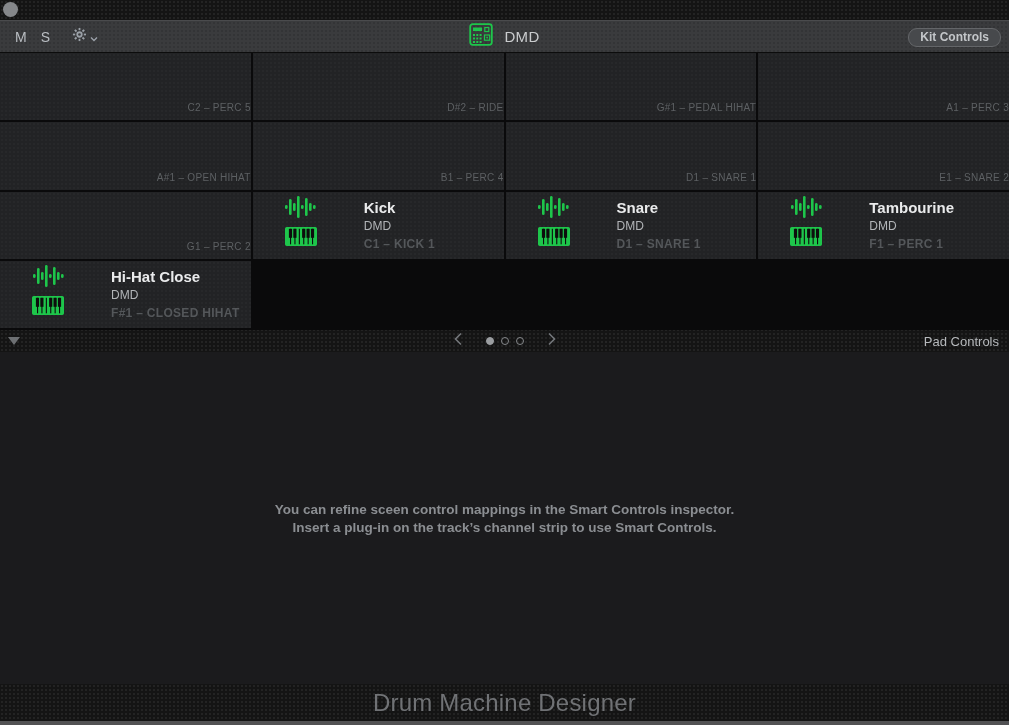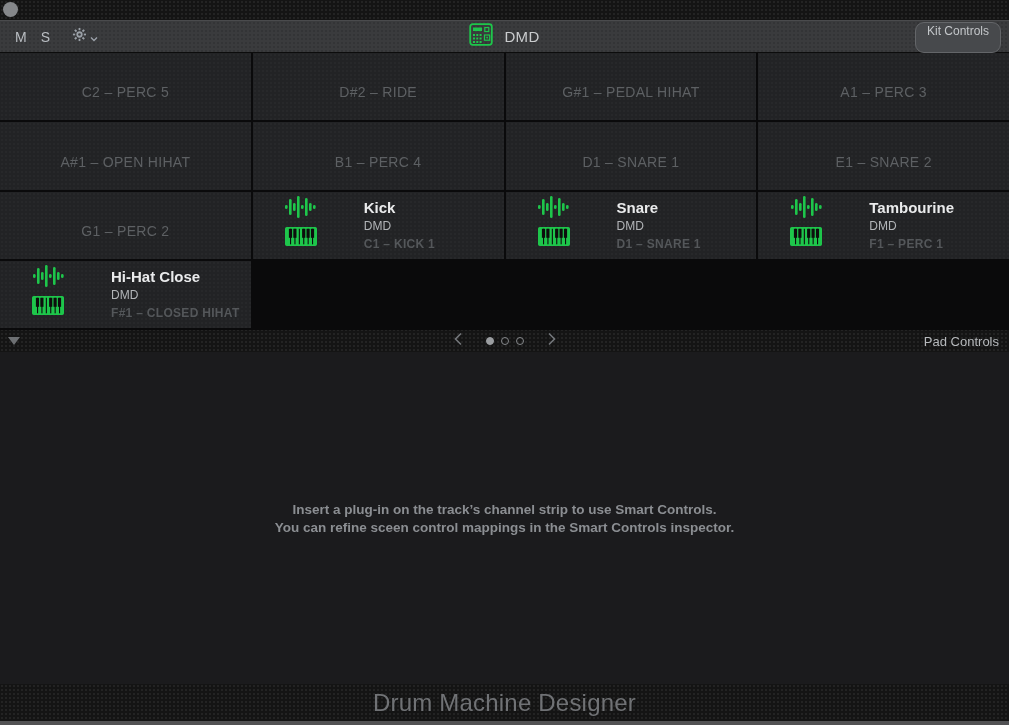--- a/index.html
+++ b/index.html
@@ -33,37 +33,37 @@
   .toolbar-center{
     position:absolute; left:0; right:0; top:0; bottom:0;
     display:flex; align-items:center; justify-content:center; gap:11px;
     pointer-events:none;
   }
   .toolbar-center > *{ pointer-events:auto; }
   .plugin-title{ color:#caccce; font-size:15px; font-weight:500; letter-spacing:.3px; }
   .toolbar-right{ margin-left:auto; padding-right:8px; }
   .kit-controls{
     background:#47494c; border:1px solid #646669; border-radius:9px;
-    color:#c3c6c9; font-size:12px; font-weight:400; padding:1px 11px 14px;
+    color:#c3c6c9; font-size:12px; font-weight:700; padding:1px 11px 2px;
     font-family:"Liberation Sans", sans-serif;
   }
   
   .pad-grid{
     height:277px; display:grid;
     grid-template-columns:repeat(4,1fr); grid-template-rows:repeat(4,1fr);
     gap:2px; background:#0a0a0b; border-bottom:2px solid #0a0a0b;
   }
   .pad{
     background-color:#222325; position:relative;
     background-image:radial-gradient(circle, #27282a 1px, transparent 1.1px);
     background-size:4px 4px;
   }
   .pad-note-center{
-    position:absolute; bottom:20px; left:0; right:0; text-align:center;
-    color:#5d6063; font-size:14px; letter-spacing:.3px;
+    position:absolute; bottom:7px; left:0; right:0; text-align:right;
+    color:#5d6063; font-size:10px; letter-spacing:.3px;
   }
   .pad-kit{ display:flex; align-items:center; }
   .pad-icons{
     width:32px; margin-left:32px; display:flex; flex-direction:column;
     align-items:center; gap:4px; margin-top:-5px;
   }
   .pad-text{ margin-left:47px; display:flex; flex-direction:column; }
   .pad-name{ color:#eaebec; font-size:15px; font-weight:600; line-height:19px; }
   .pad-sub{ color:#b2b5b8; font-size:12px; line-height:18px; }
   .pad-note-left{ color:#54575a; font-size:12px; line-height:18px; letter-spacing:.3px;font-weight:bold; }
@@ -353,22 +353,22 @@
       <span>
         <svg width="10" height="14" viewBox="0 0 10 14">
             <polyline points="2,1.5 7.5,7 2,12.5" fill="none" stroke="#74777b" stroke-width="1.6"></polyline>
           </svg>
       </span>
     </div>
     <div class="pad-controls-label">Pad Controls</div>
   </div>
 
   <div class="smart-panel">
+    <div class="smart-line">You can refine sceen control mappings in the Smart Controls inspector.</div>
     <div class="smart-line">Insert a plug-in on the track’s channel strip to use Smart Controls.</div>
-    <div class="smart-line">You can refine sceen control mappings in the Smart Controls inspector.</div>
   </div>
 
   <div class="bottom-area">
     <div class="bottom-title">Drum Machine Designer</div>
   </div>
   <div class="bottom-edge"></div>
 
 </div>
 
 </body></html>

